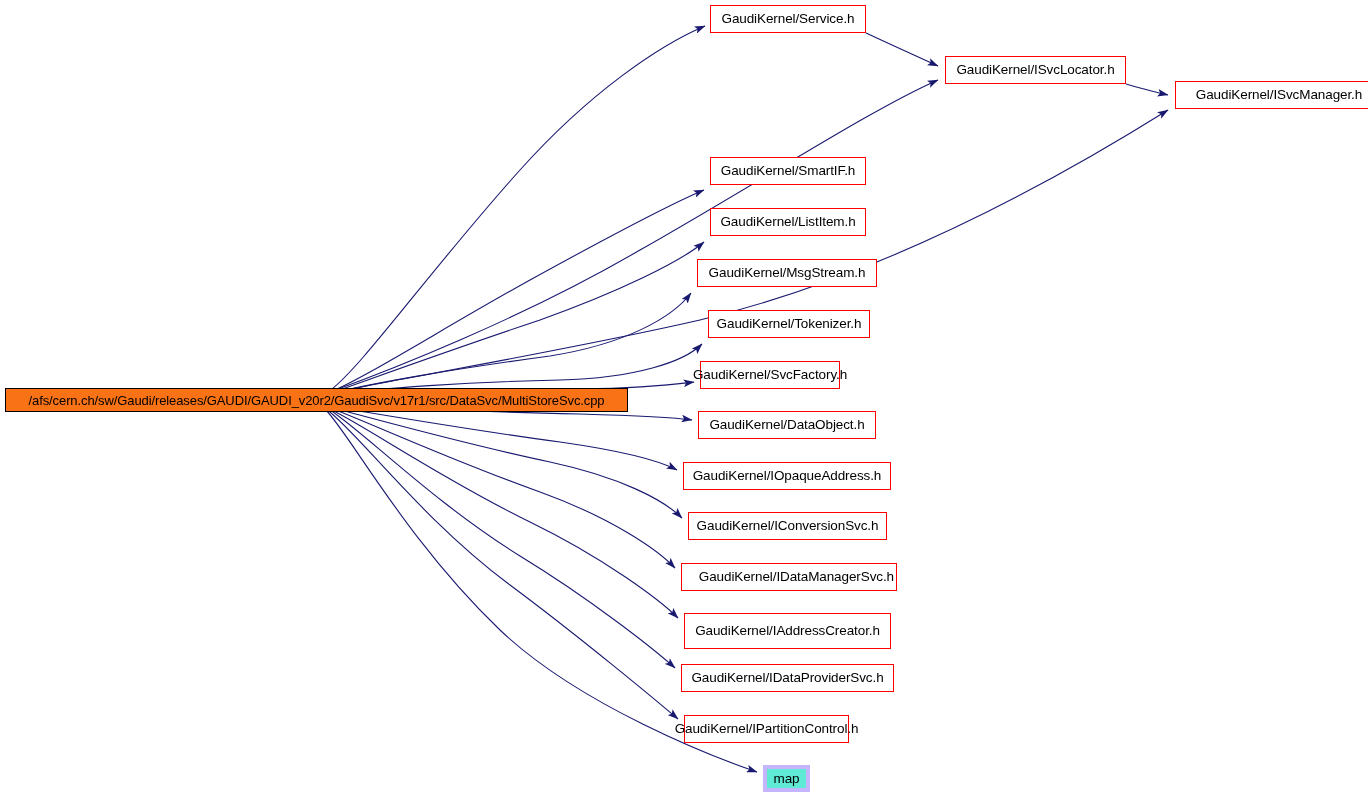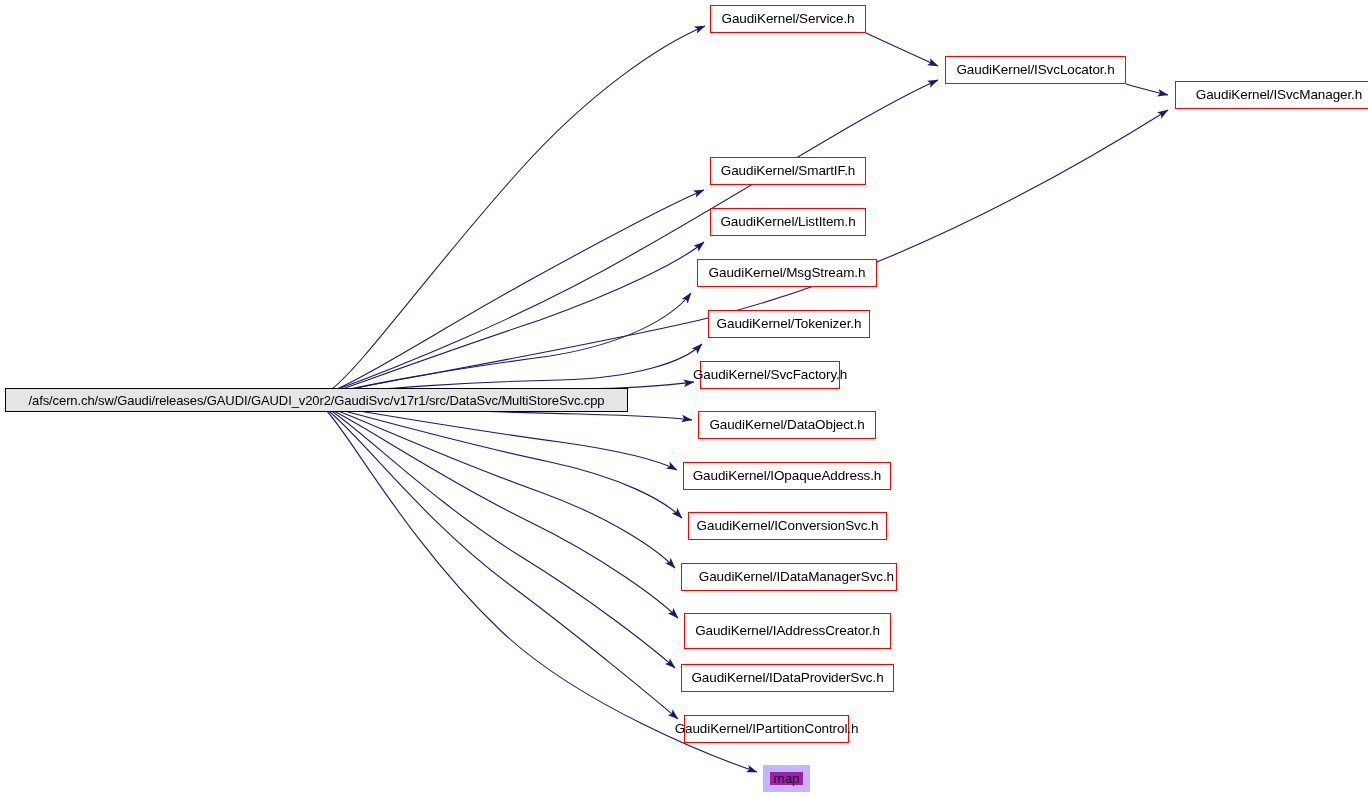--- a/index.html
+++ b/index.html
@@ -37,25 +37,25 @@
     justify-content: center;
     font-family: Liberation Sans, sans-serif;
     font-size: 13.5px;
     color: #000000;
     white-space: nowrap;
     letter-spacing: -0.1px;
     line-height: 1;
   }
   .node-box.root-node {
     border: 1px solid #000000;
-    background: #e5e5e5;
+    background: #f97316;
   }
   .node-box.plain-node {
-    border: 7px solid #c4b5fd;
-    background: #a21caf;
+    border: 4px solid #c4b5fd;
+    background: #5eead4;
   }
   .node-label {
     pointer-events: none;
     padding: 0 2px;
   }
 </style>
 </head>
 <body>
 
 <div id="graph-root">

